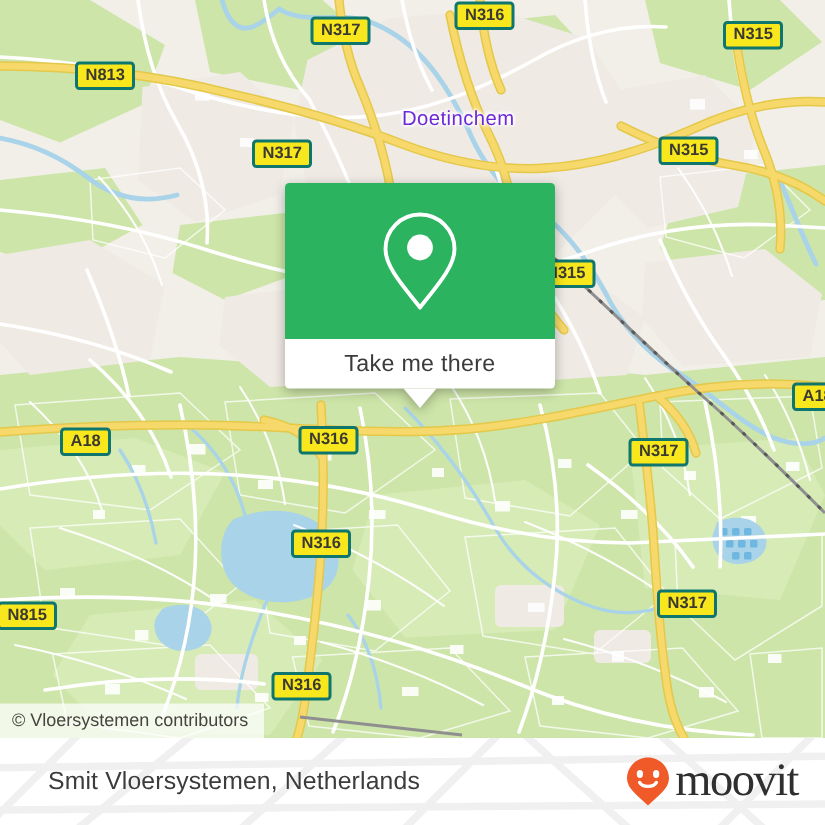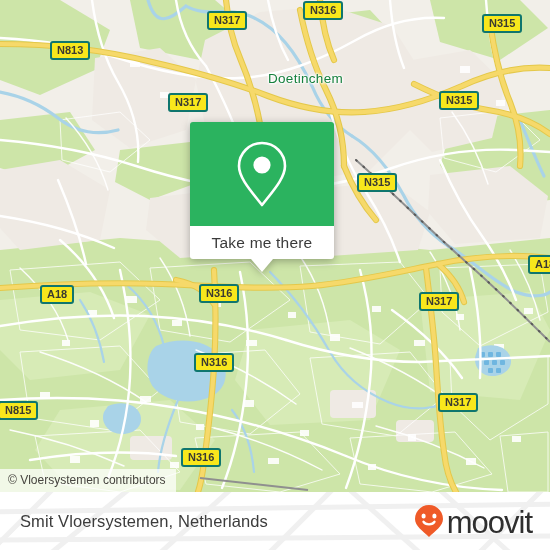--- a/index.html
+++ b/index.html
@@ -10,21 +10,21 @@
   }
   #page{position:relative;width:550px;height:550px;overflow:hidden;}
 
   
   .map{position:absolute;left:0;top:0;width:550px;height:492px;overflow:hidden;background:#eef3e2;}
   .map-canvas{position:absolute;left:0;top:0;width:550px;height:492px;}
 
   
   .city-label{
     position:absolute;left:268px;top:71px;
-    font-size:13.5px;color:#15803d;letter-spacing:.3px;
+    font-size:13.5px;color:#6d28d9;letter-spacing:.3px;
     text-shadow:0 0 3px #fff,0 0 3px #fff,0 0 3px #fff,1px 1px 2px #fff,-1px -1px 2px #fff;
     white-space:nowrap;
   }
 
   
   .shield{
     position:absolute;
     background:#f8e71c;
     border:2px solid #0f766e;
     border-radius:3px;
@@ -40,21 +40,21 @@
   .attribution{
     position:absolute;left:0;bottom:0;
     background:rgba(255,255,255,.72);
     color:#46443f;font-size:12px;
     padding:4px 10px 5px 8px;
     white-space:nowrap;
   }
 
   
   .card{
-    position:absolute;left:190px;top:122px;width:144px;
+    position:absolute;left:190px;top:122px;width:180px;
     filter:drop-shadow(0 2px 4px rgba(0,0,0,.30));
   }
   .card-top{
     height:104px;background:#2bb35f;
     border-radius:3px 3px 0 0;
     display:flex;align-items:center;justify-content:center;
   }
   .pin-icon{display:block;}
   .card-bottom{
     background:#fff;height:33px;
@@ -73,27 +73,27 @@
 
   
   .footer{
     position:absolute;left:0;top:492px;width:550px;height:58px;
     background:#fff;overflow:hidden;
     display:flex;align-items:center;
   }
   .footer-bg{position:absolute;left:0;top:0;width:550px;height:58px;}
   .footer-title{
     position:relative;z-index:2;
-    margin-left:20px;font-size:16.5px;color:#3c3c3c;
+    margin-left:32px;font-size:16.5px;color:#3c3c3c;
     letter-spacing:.1px;white-space:nowrap;
   }
   .brand{
     position:absolute;z-index:2;right:18px;top:50%;
     transform:translateY(-50%);
-    display:flex;align-items:flex-end;gap:3px;
+    display:flex;align-items:flex-start;gap:3px;font-family:Liberation Serif, serif;
   }
   .brand-word{
     font-size:31px;color:#2f2f2f;letter-spacing:-1px;
     font-weight:normal;line-height:31px;
   }
 </style>
 </head>
 <body>
 
 <div id="page">

